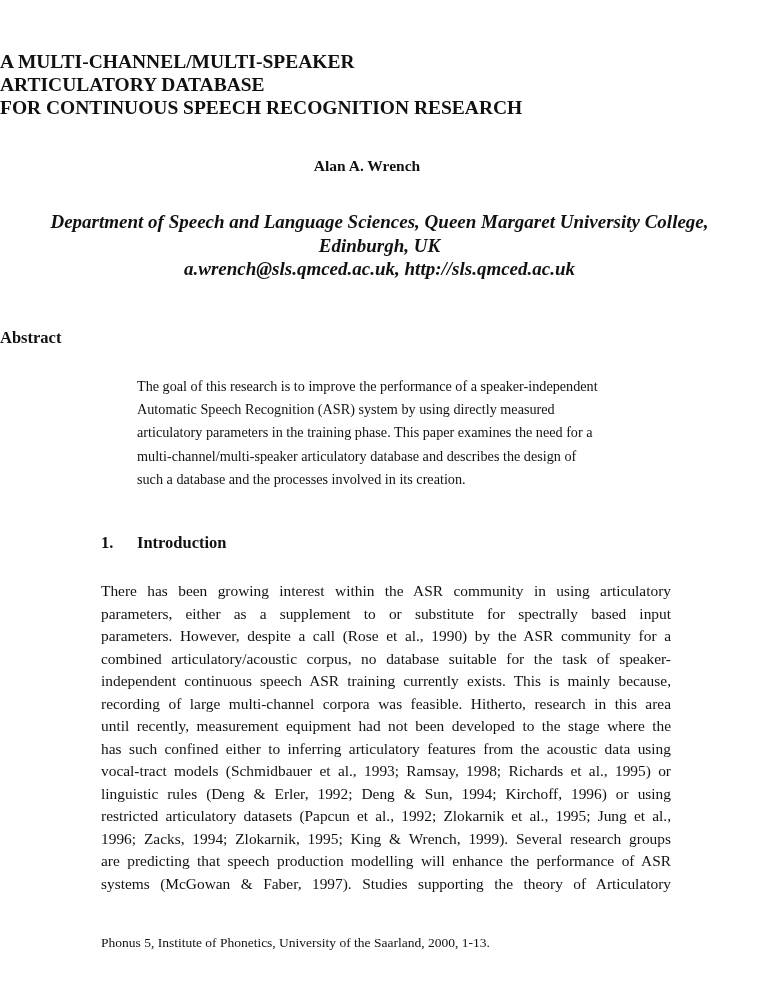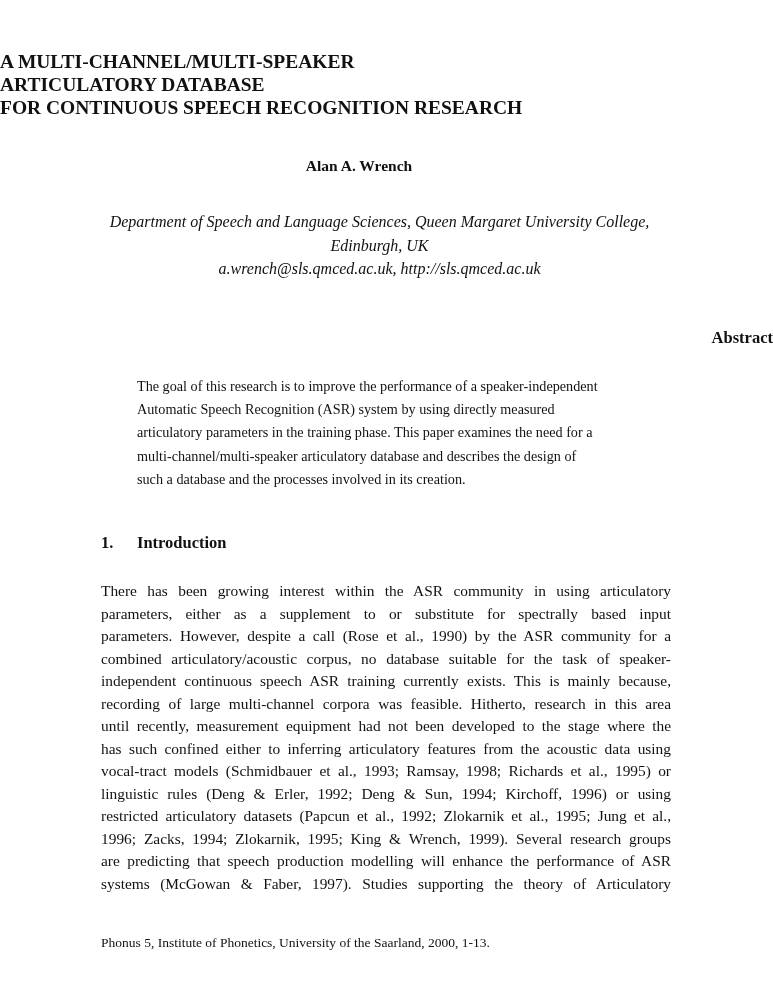--- a/index.html
+++ b/index.html
@@ -21,45 +21,46 @@
     width: 773px;
     top: 50px;
     text-align: left;
     font-weight: bold;
     font-size: 19.5px;
     line-height: 23px;
   }
   .title div { white-space: nowrap; }
   .author {
     position: absolute;
-    left: 4px;
+    left: 12px;
     width: 710px;
     top: 156px;
     text-align: center;
     font-weight: bold;
     font-size: 15.5px;
     line-height: 20px;
   }
   .affil {
     position: absolute;
     left: 0;
     width: 759px;
     top: 210px;
     text-align: center;
     font-style: italic;
-    font-size: 16px;
+    font-size: 19px;
     line-height: 23.5px;
+    font-weight: bold;
   }
   .affil div { white-space: nowrap; }
   .abstract-heading {
     position: absolute;
     left: 0;
     width: 773px;
     top: 328px;
-    text-align: right;
+    text-align: left;
     font-weight: bold;
     font-size: 16.5px;
     line-height: 20px;
   }
   .abstract-body {
     position: absolute;
     left: 137px;
     width: 500px;
     top: 375px;
     font-size: 14.2px;

